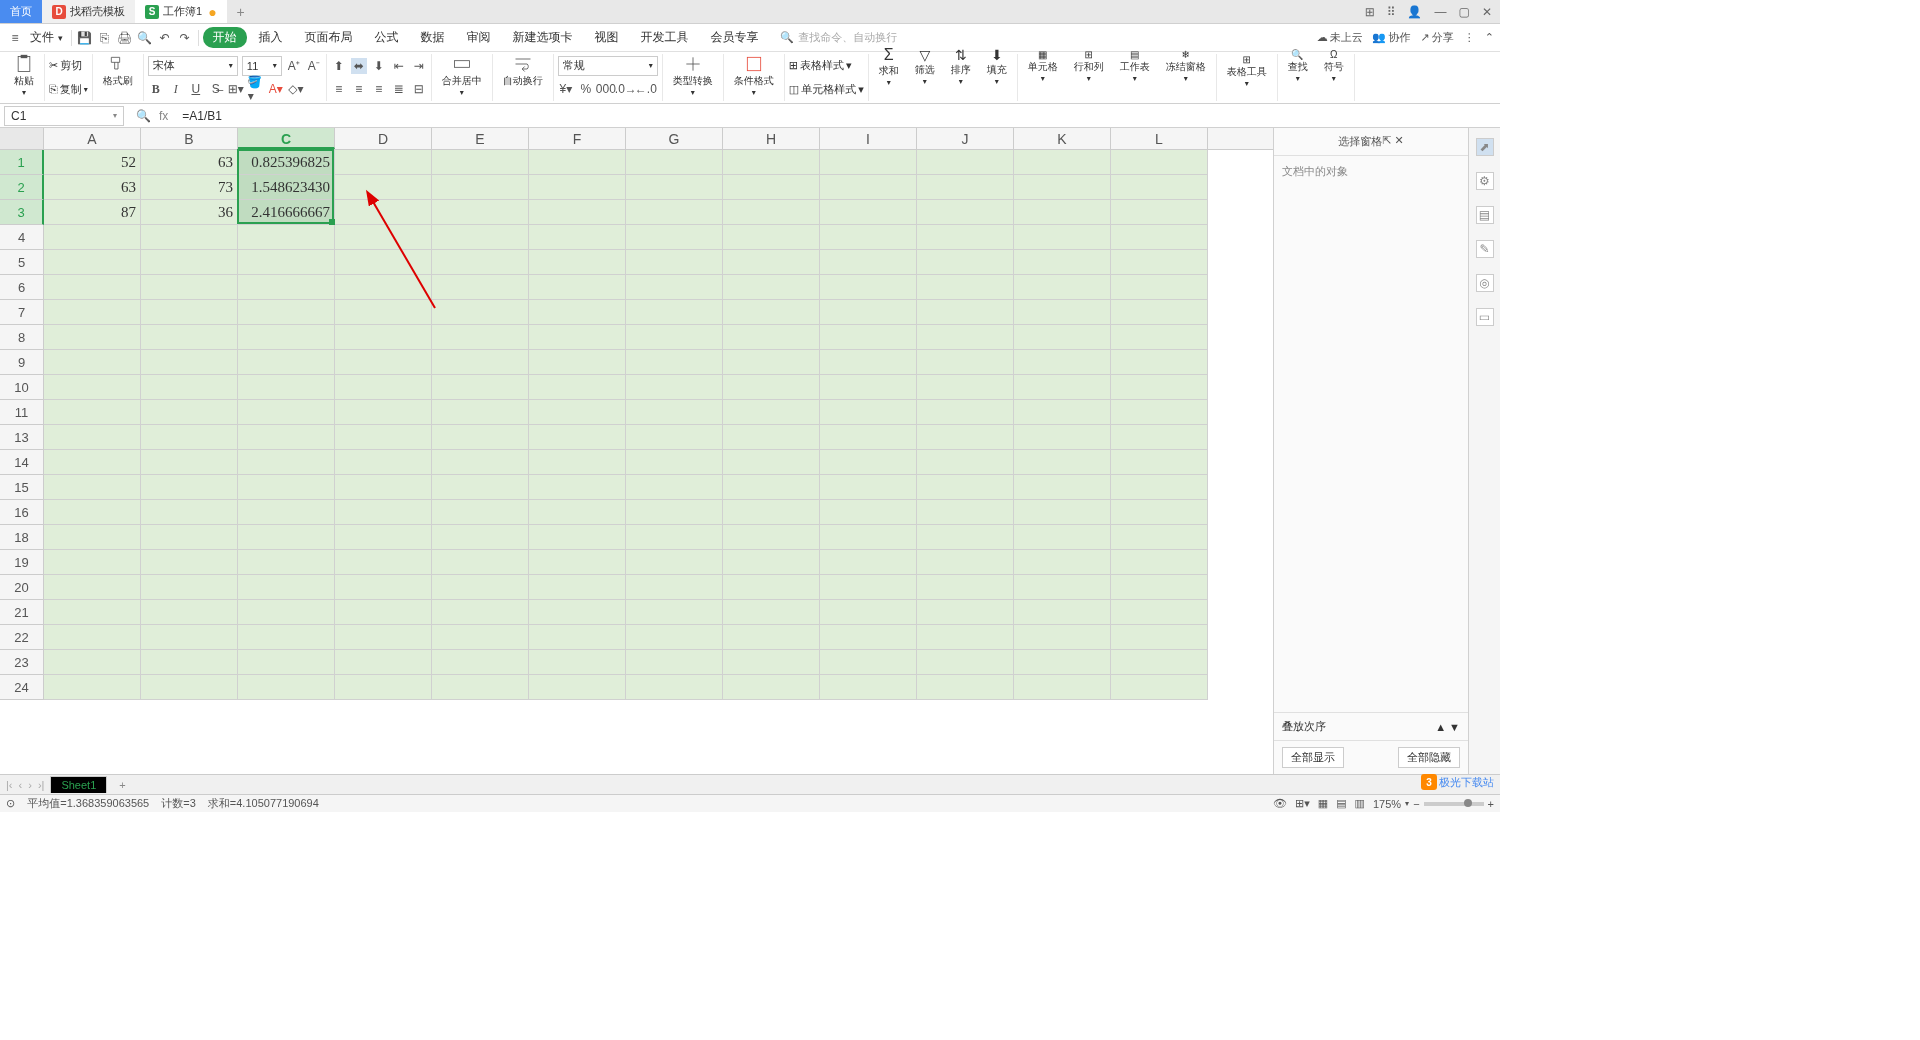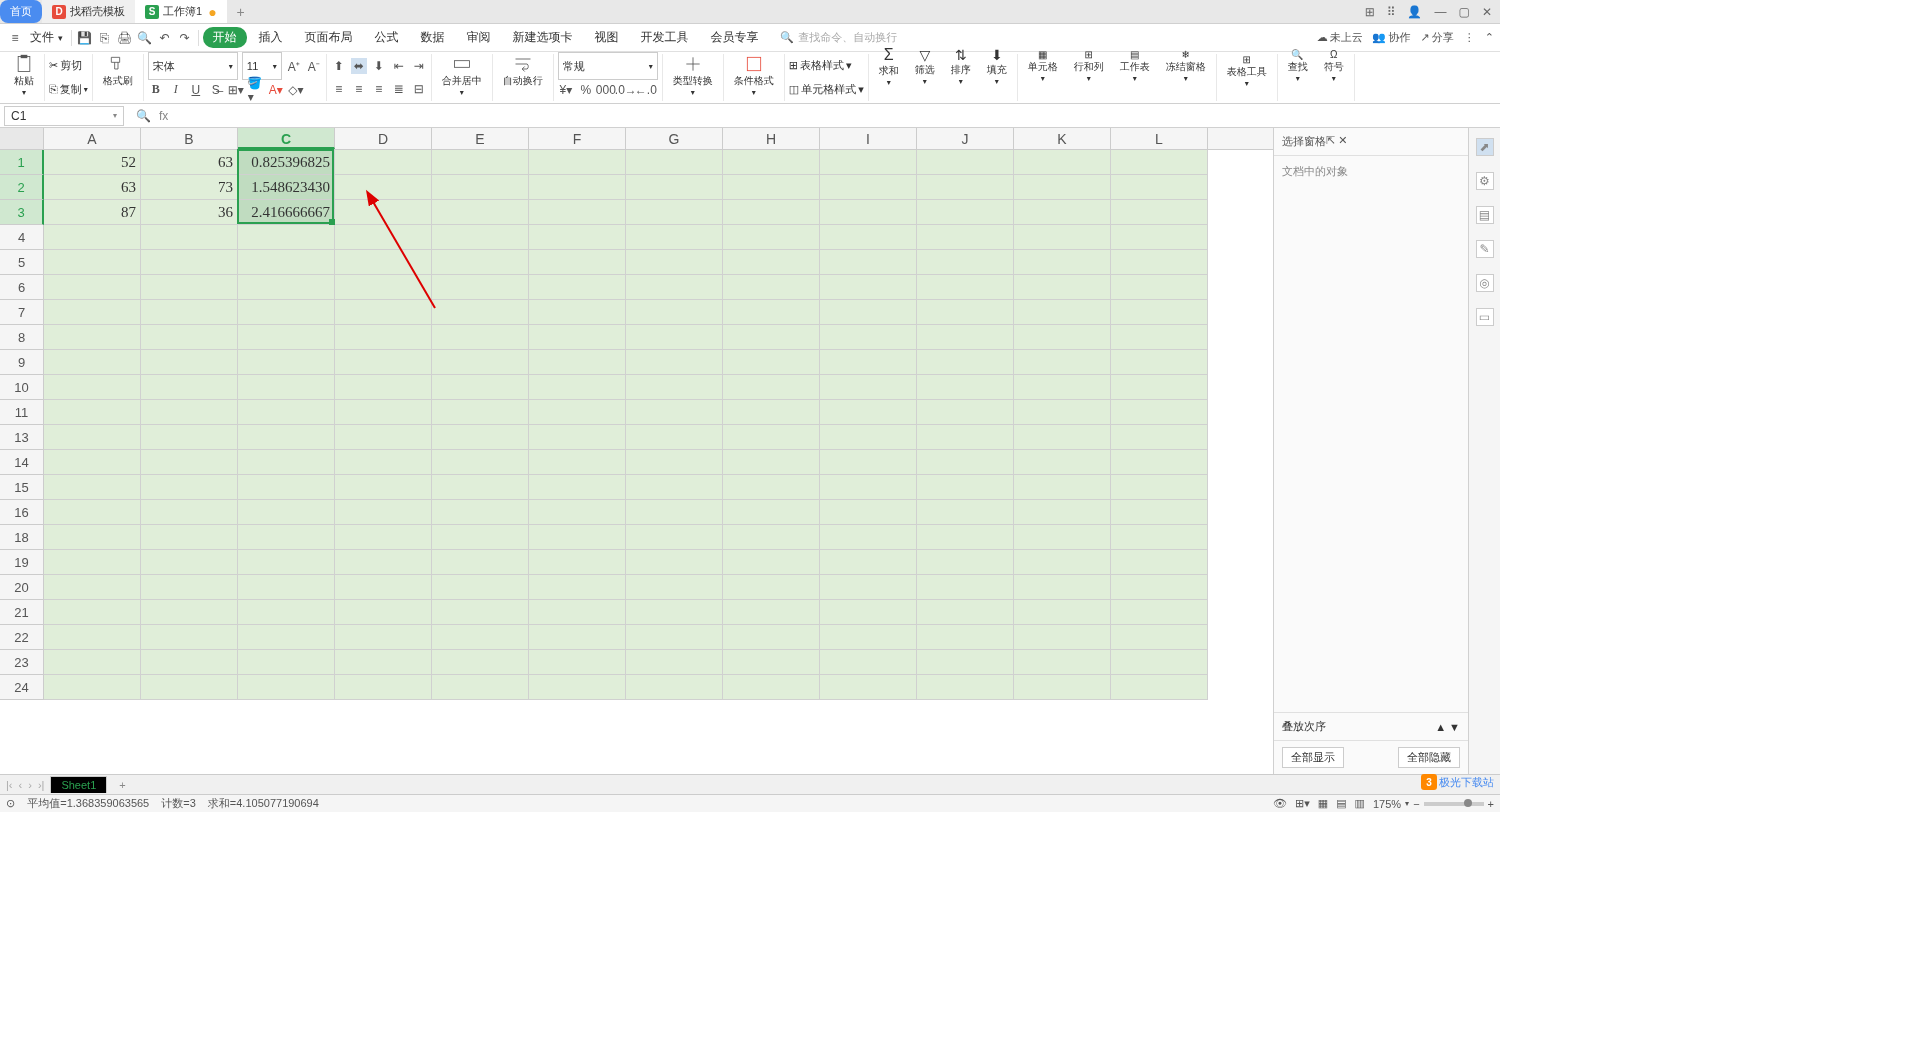--- a/index.html
+++ b/index.html
@@ -1,21 +1,21 @@
 <!DOCTYPE html>
 <html><head>
 <meta charset="utf-8">
 <style>
 * { margin: 0; padding: 0; box-sizing: border-box; font-family: "Microsoft YaHei", Arial, sans-serif; }
 body { background: #fff; font-size: 12px; color: #333; overflow: hidden; width: 1500px; height: 812px; position: relative; }
 
 
 .tabs-bar { display: flex; align-items: center; height: 24px; background: #e8e8e8; border-bottom: 1px solid #d0d0d0; }
 .tab { display: flex; align-items: center; padding: 0 10px; height: 100%; font-size: 11px; cursor: pointer; }
-.tab.home { background: #4a8cf0; color: #fff; border-radius: 8px; }
+.tab.home { background: #4a8cf0; color: #fff; }
 .tab.doc { background: #f0f0f0; }
 .tab.active { background: #fff; }
 .tab-icon { width: 14px; height: 14px; margin-right: 4px; display: inline-flex; align-items: center; justify-content: center; }
 .tab-icon.red { background: #e74c3c; border-radius: 2px; color: #fff; font-size: 10px; font-weight: bold; }
 .tab-icon.green { background: #2aa050; border-radius: 2px; color: #fff; font-size: 10px; font-weight: bold; }
 .tab .dot { color: #f5a623; margin-left: 6px; font-size: 14px; }
 .tab-add { padding: 0 10px; font-size: 14px; color: #888; cursor: pointer; }
 .win-controls { margin-left: auto; display: flex; align-items: center; gap: 12px; padding-right: 8px; }
 .win-controls span { color: #666; font-size: 12px; cursor: pointer; }
 
@@ -30,21 +30,21 @@
 .right-menu { margin-left: auto; display: flex; align-items: center; gap: 10px; font-size: 11px; color: #555; }
 .right-menu span { cursor: pointer; display: flex; align-items: center; gap: 2px; }
 
 
 .ribbon { display: flex; height: 52px; background: #fff; border-bottom: 1px solid #d0d0d0; padding: 2px 4px; }
 .ribbon-group { display: flex; flex-direction: column; justify-content: space-between; padding: 0 4px; border-right: 1px solid #e8e8e8; }
 .ribbon-row { display: flex; align-items: center; gap: 4px; height: 24px; }
 .ribbon-big { display: flex; flex-direction: column; align-items: center; justify-content: center; padding: 0 6px; font-size: 10px; cursor: pointer; }
 .ribbon-big svg { width: 20px; height: 20px; }
 .ribbon-btn { font-size: 11px; color: #333; display: flex; align-items: center; gap: 2px; cursor: pointer; }
-.ribbon-select { border: 1px solid #ccc; padding: 1px 4px; font-size: 11px; background: #fff; display: flex; align-items: center; height: 28px; }
+.ribbon-select { border: 1px solid #ccc; padding: 1px 4px; font-size: 11px; background: #fff; display: flex; align-items: center; height: 20px; }
 .ribbon-icon { width: 16px; height: 16px; display: inline-flex; align-items: center; justify-content: center; color: #555; cursor: pointer; }
 .bold { font-weight: bold; font-family: serif; }
 .italic { font-style: italic; font-family: serif; }
 .underline { text-decoration: underline; }
 
 
 .formula-bar { display: flex; align-items: center; height: 24px; border-bottom: 1px solid #d0d0d0; }
 .name-box { width: 120px; border: 1px solid #ccc; margin: 2px 4px; padding: 2px 6px; text-align: center; font-size: 12px; display: flex; align-items: center; justify-content: space-between; }
 .fx-icons { display: flex; gap: 8px; padding: 0 8px; color: #888; }
 .formula-input { flex: 1; padding: 2px 6px; font-size: 12px; }
@@ -63,21 +63,21 @@
 .cell { width: 97px; border-right: 1px solid #d0d0d0; border-bottom: 1px solid #d0d0d0; background: #e0eed9; padding: 0 4px; text-align: right; font-size: 15px; line-height: 25px; font-family: "SimSun", serif; }
 .cell.selected { background: #c0dcc0; }
 .sel-border { position: absolute; border: 2px solid #2aa050; pointer-events: none; }
 .sel-handle { position: absolute; width: 6px; height: 6px; background: #2aa050; right: -3px; bottom: -3px; }
 
 
 .arrow-annotation { position: absolute; pointer-events: none; z-index: 20; }
 
 
 .side-panel { width: 195px; background: #fafafa; border-left: 1px solid #d0d0d0; display: flex; flex-direction: column; font-size: 11px; }
-.side-header { padding: 6px 8px; color: #555; border-bottom: 1px solid #e0e0e0; display: flex; justify-content: flex-start; }
+.side-header { padding: 6px 8px; color: #555; border-bottom: 1px solid #e0e0e0; display: flex; justify-content: center; }
 .side-body { flex: 1; padding: 8px; color: #888; }
 .side-footer { border-top: 1px solid #e0e0e0; padding: 6px 8px; display: flex; justify-content: space-between; align-items: center; }
 .side-btn { border: 1px solid #ccc; padding: 2px 8px; font-size: 11px; background: #fff; cursor: pointer; }
 
 
 .icon-rail { width: 32px; background: #f5f5f5; border-left: 1px solid #d0d0d0; display: flex; flex-direction: column; align-items: center; gap: 16px; padding-top: 10px; }
 .icon-rail span { color: #888; cursor: pointer; width: 18px; height: 18px; display: flex; align-items: center; justify-content: center; border: 1px solid #ccc; background: #fff; }
 
 
 .sheet-tabs { position: absolute; bottom: 18px; left: 0; right: 0; height: 20px; background: #f0f0f0; border-top: 1px solid #ccc; display: flex; align-items: center; padding: 0 6px; gap: 6px; font-size: 11px; }
@@ -354,20 +354,21 @@
 
 <div class="formula-bar">
   <div class="name-box">
       <span>C1</span>
       <span style="font-size:8px;color:#888">▾</span>
     </div>
   <div class="fx-icons">
     <span>🔍</span>
     <span style="">fx</span>
   </div>
+  <div class="formula-input">=A1/B1</div>
 </div>
 
 <div class="main">
   <div class="sheet-area">
     <div class="col-headers" id="col-headers">
         <div class="corner"></div>
         <div class="col-h">A</div>
         <div class="col-h">B</div>
         <div class="col-h sel">C</div>
         <div class="col-h">D</div>

